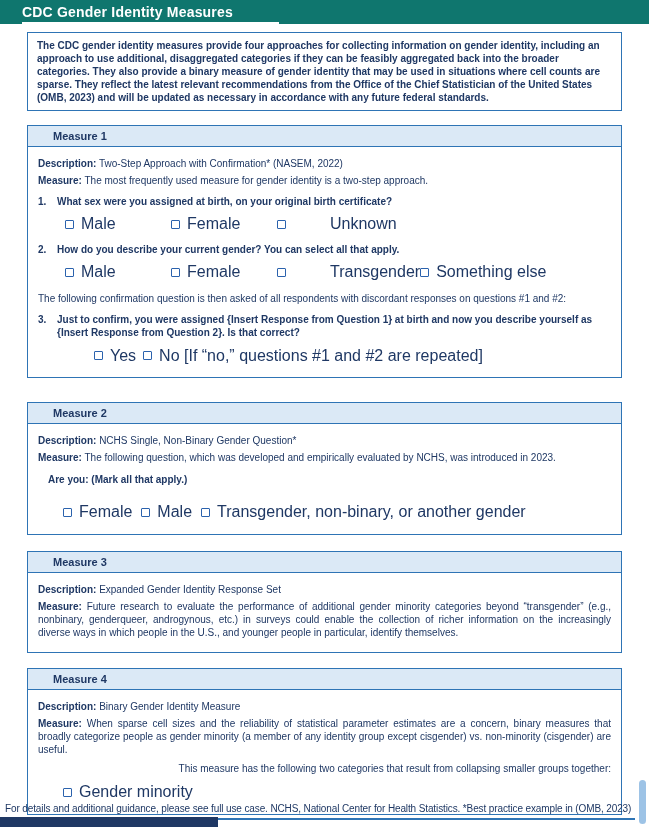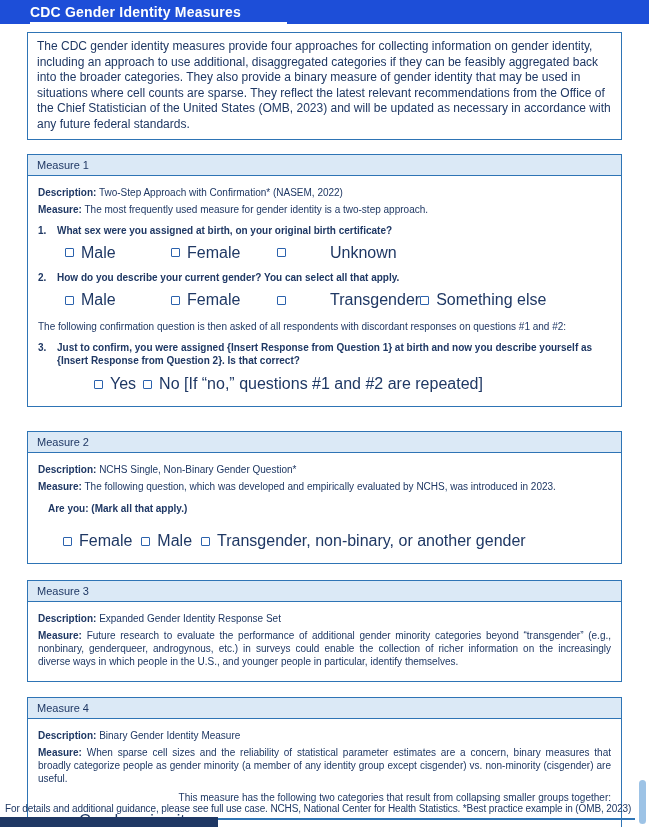--- a/index.html
+++ b/index.html
@@ -1,35 +1,35 @@
 <!DOCTYPE html>
 <html><head>
 <meta charset="utf-8">
 <style>
   *{margin:0;padding:0;box-sizing:border-box;}
   html,body{width:649px;}
   body{
     height:827px;overflow:hidden;position:relative;background:#ffffff;
     font-family:"Liberation Sans", sans-serif;color:#1f3864;
   }
-  .top-bar{background:#1d4ed8;height:24px;padding-left:30px;}
+  .top-bar{background:#0f766e;height:24px;padding-left:22px;}
   .top-bar h1{
     display:inline-block;color:#ffffff;font-size:14px;font-weight:bold;
     padding:4px 46px 2px 0;border-bottom:2px solid #ffffff;letter-spacing:.2px;
   }
   .content{padding:8px 27px 0;}
   .intro-box{border:1.6px solid #2e74b5;padding:6px 9px;}
-  .intro-box p{font-size:12px;line-height:1.3;}
+  .intro-box p{font-size:10px;line-height:1.3;font-weight:bold;}
   .measure{border:1.6px solid #2e74b5;margin-top:14px;}
   .measure.m2{margin-top:24px;}
   .measure.m3{margin-top:16px;}
   .measure.m4{margin-top:15px;}
   .measure-header{
     background:#dbe9f6;border-bottom:1.6px solid #2e74b5;
-    padding:4px 9px;font-size:11px;font-weight:normal;color:#1f3864;
+    padding:4px 25px;font-size:11px;font-weight:bold;color:#1f3864;
   }
   .measure-body{padding:6px 10px 9px;font-size:10px;line-height:1.3;}
   .line{margin:4px 0;}
   .line strong{font-weight:bold;}
   .justify{text-align:justify;}
   .question{display:flex;font-weight:bold;margin-top:8px;}
   .q-num{width:19px;flex-shrink:0;}
   .q-text{flex:1;}
   .options-row{display:flex;margin:6px 0 2px 27px;}
   .options-row .option{min-width:106px;}

